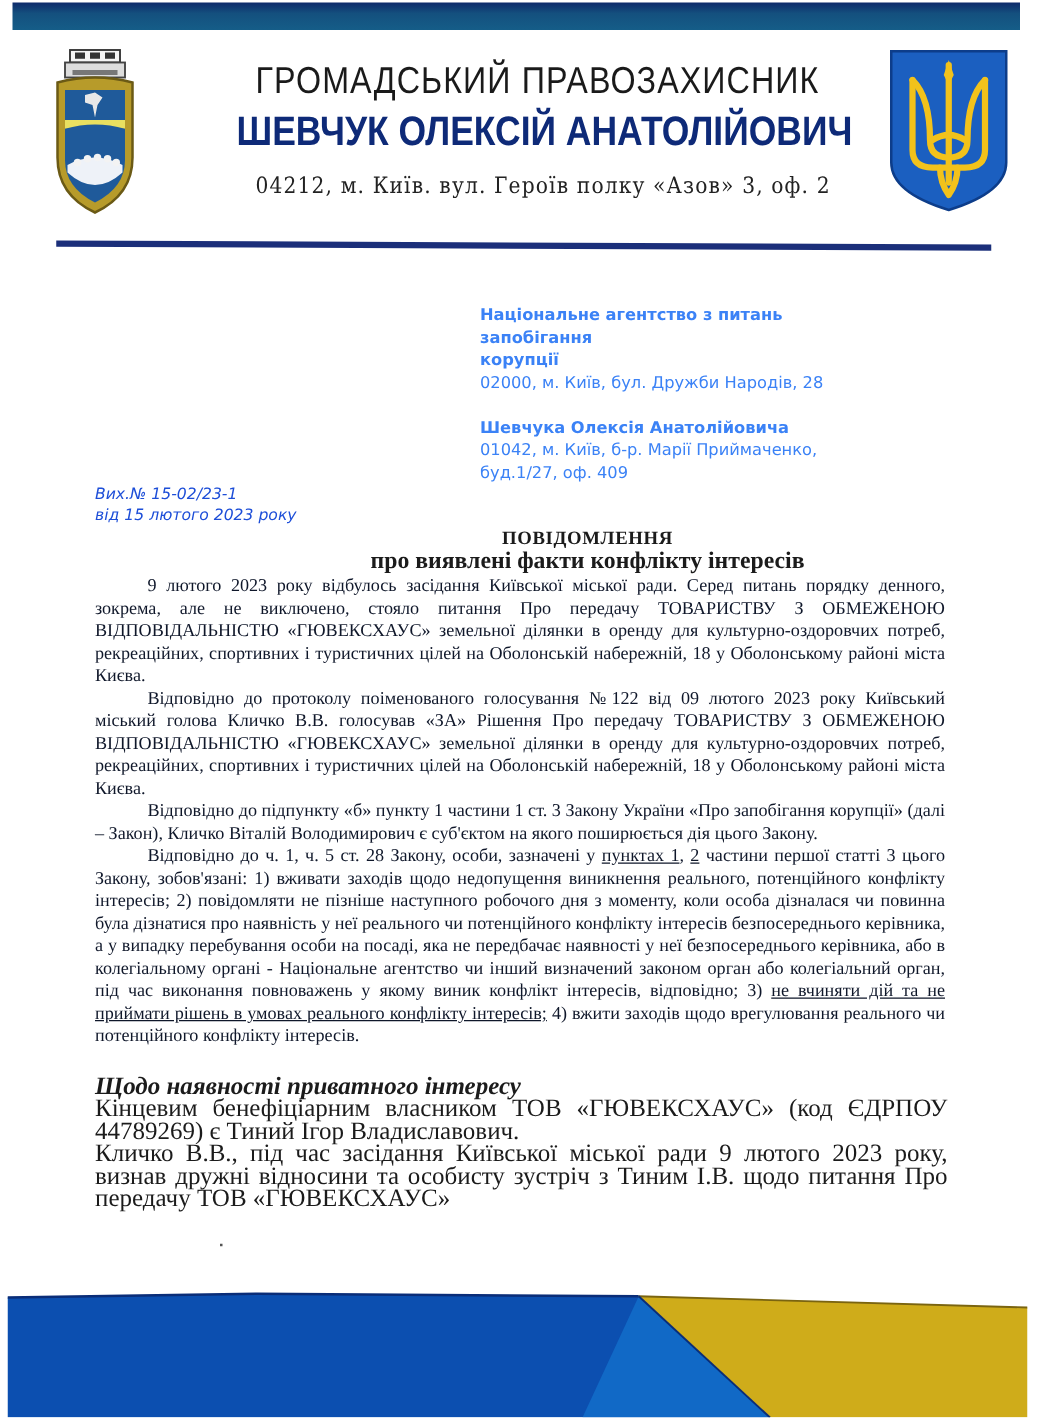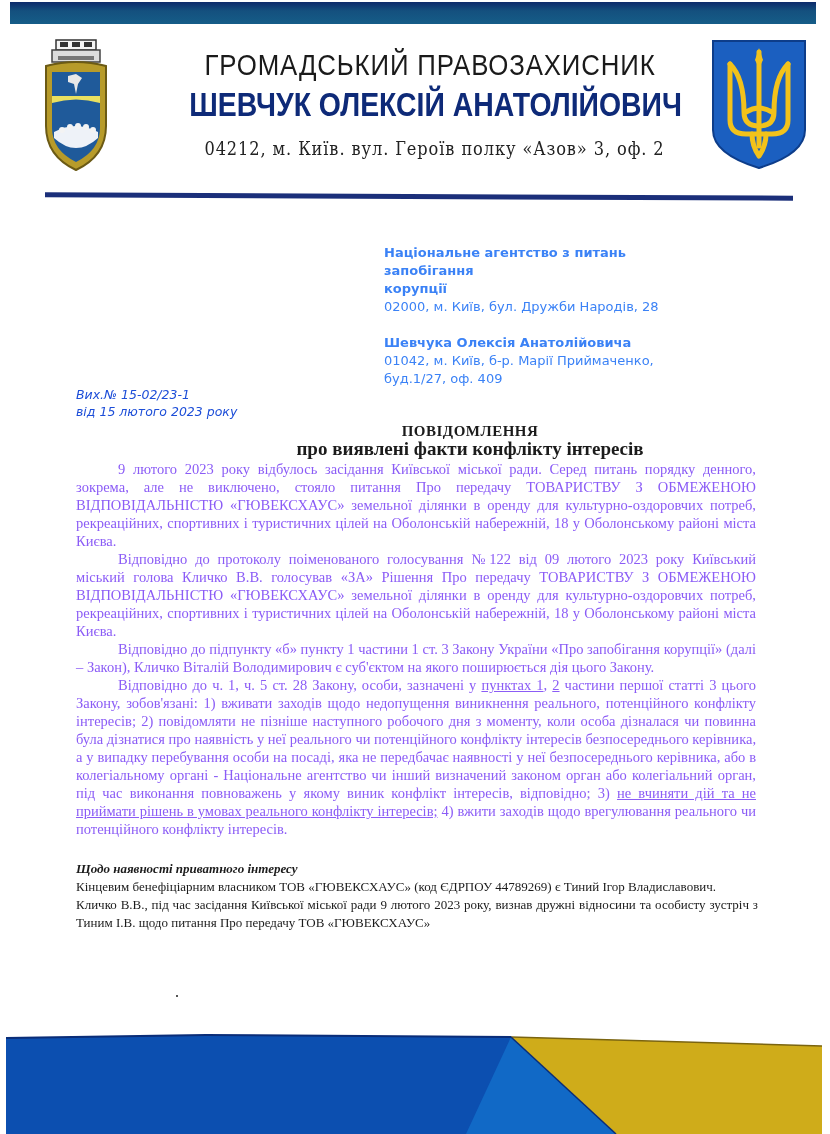--- a/index.html
+++ b/index.html
@@ -41,27 +41,27 @@
       font-family: "DejaVu Sans", sans-serif; font-style: italic; font-size: 12.5px; line-height: 17px; color: #1d4ed8;
     }
     .doc-title {
       position: absolute; left: 250px; top: 422px; width: 440px; text-align: center;
       font-weight: bold; line-height: 18px;
     }
     .doc-title .t1 { font-size: 15px; letter-spacing: 0.5px; }
     .doc-title .t2 { font-size: 19px; }
     .body {
       position: absolute; left: 76px; top: 460px; width: 680px;
-      font-size: 14.5px; line-height: 18px; text-align: justify; color: #8b5cf6;
+      font-size: 14.5px; line-height: 18px; text-align: justify; color: #0f172a;
     }
     .body p { margin: 0; text-indent: 42px; }
     .body u { }
     .private {
       position: absolute; left: 76px; top: 860px; width: 682px;
-      font-size: 13px; line-height: 18px; text-align: justify;
+      font-size: 20px; line-height: 18px; text-align: justify;
     }
     .private .heading { font-weight: bold; font-style: italic; }
     .private p { margin: 0; }
     .dot { position: absolute; left: 176px; top: 995px; width: 2px; height: 2px; background: #555; }
     .footer { position: absolute; left: 6px; top: 1024px; width: 816px; height: 110px; }
   </style>
 </head>
 <body>
 
 <div class="top-bar"></div>

